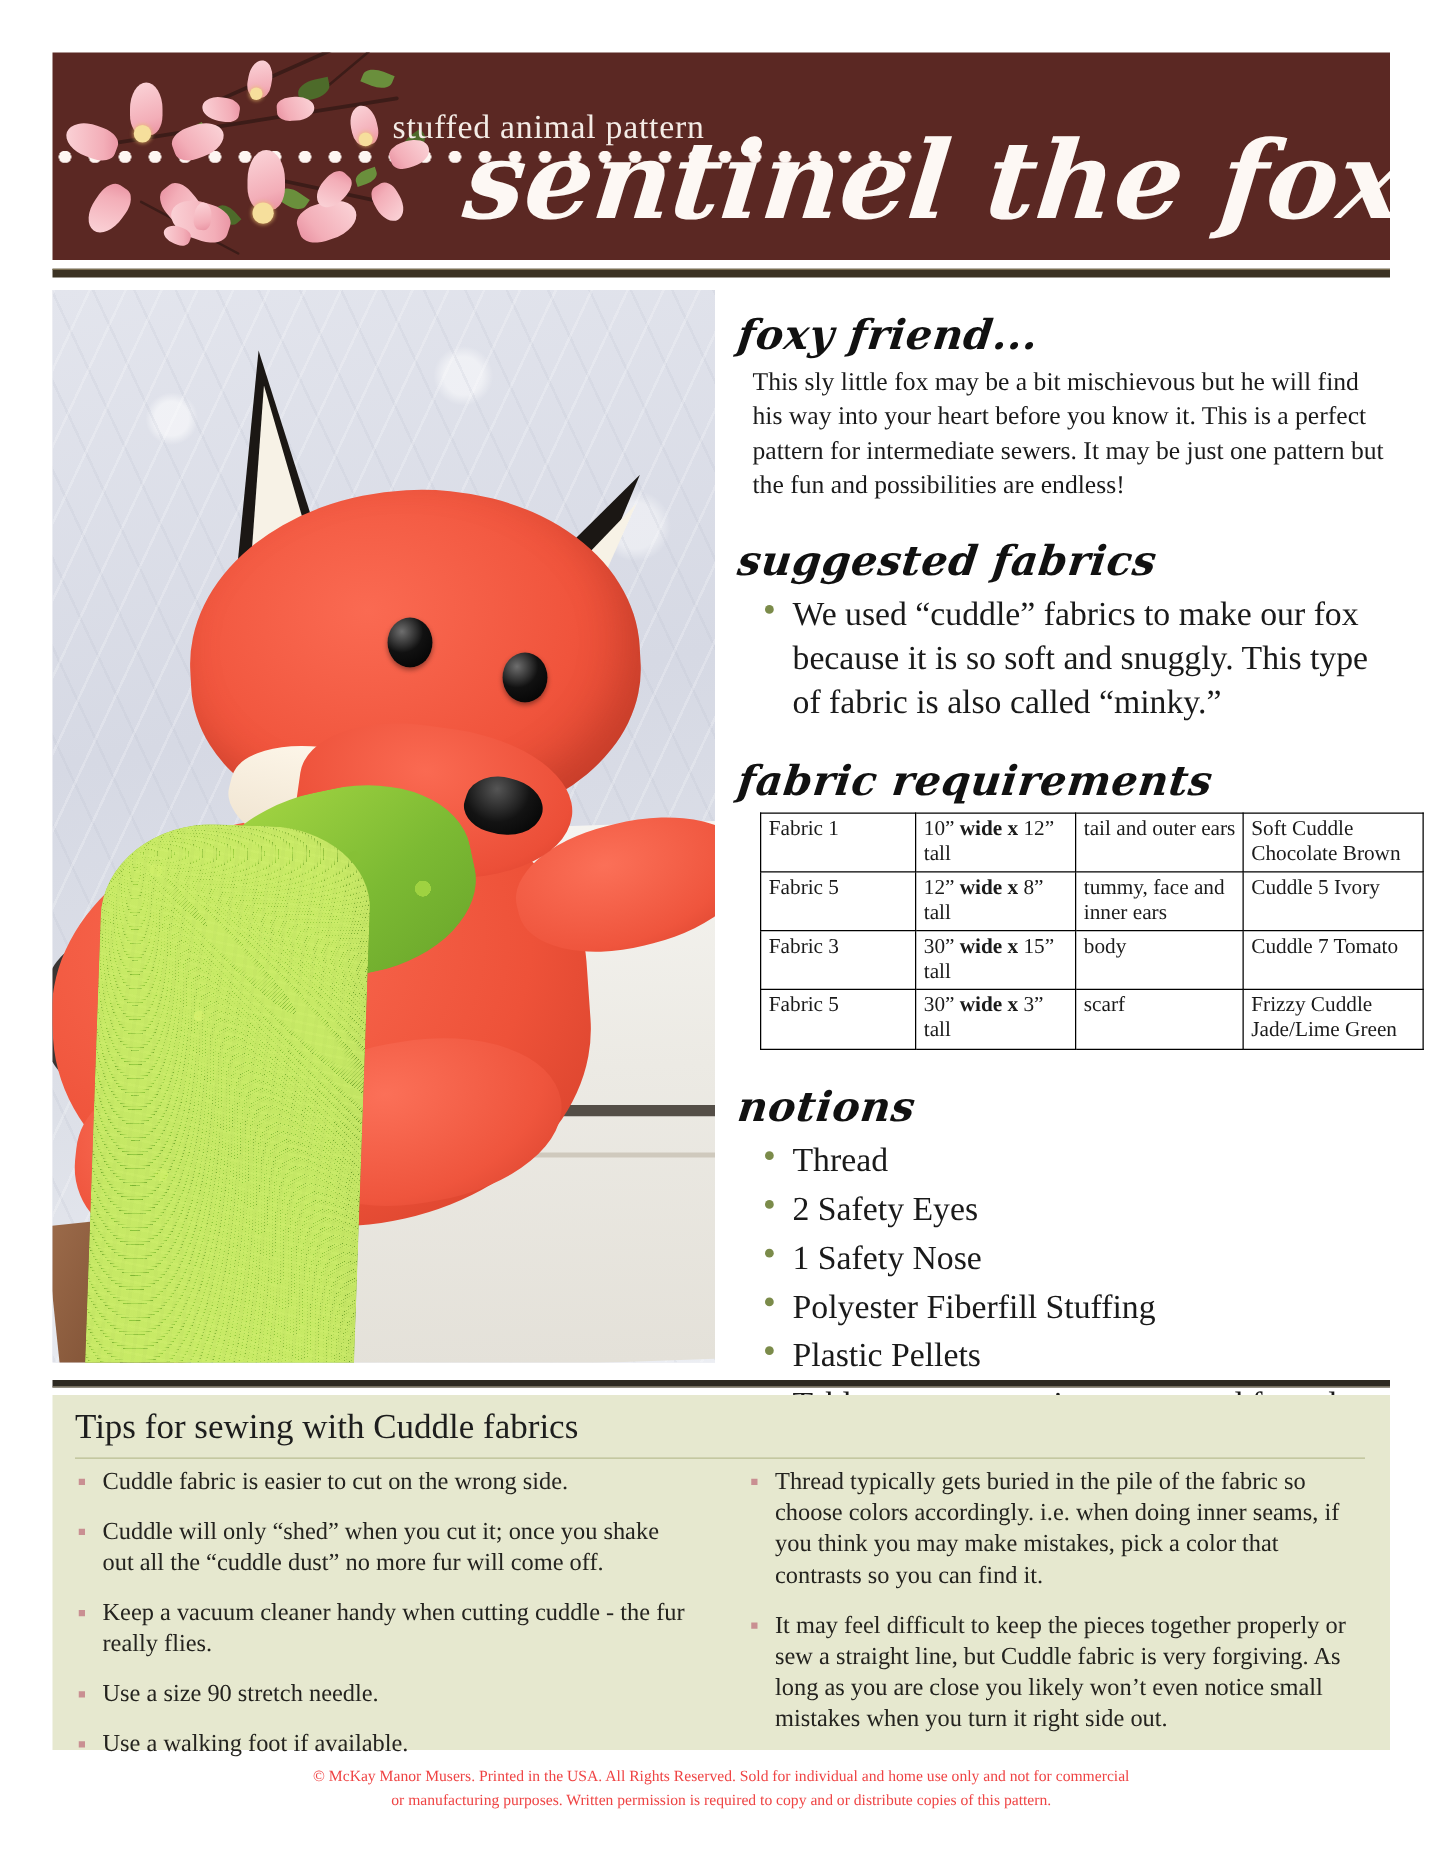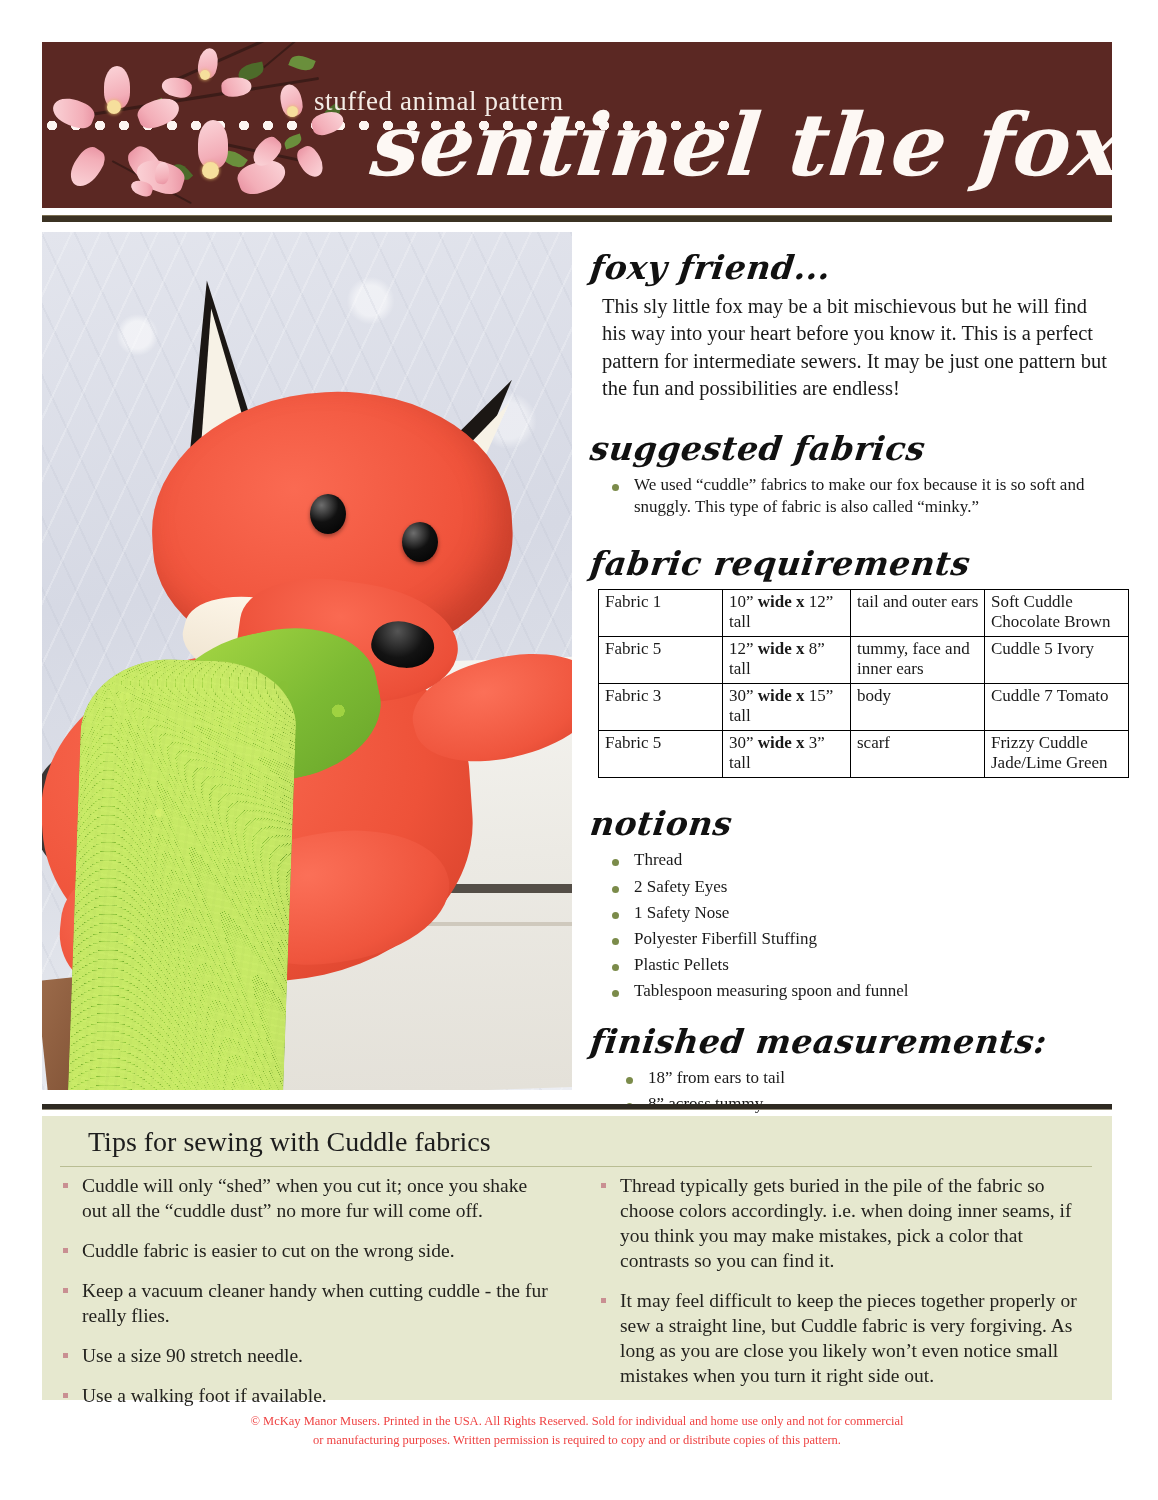--- a/index.html
+++ b/index.html
@@ -361,41 +361,41 @@
     padding-left: 14px;
   }
   ul.plain {
     list-style: none;
     margin: 2px 0 0 0;
     padding: 0 0 0 14px;
   }
   ul.plain li {
     position: relative;
     padding-left: 32px;
-    font-size: 17px;
+    font-size: 27px;
     line-height: 1.3;
     margin-bottom: 4px;
   }
   ul.plain li::before {
     content: "";
     position: absolute;
     left: 10px;
     top: 10px;
     width: 7px;
     height: 7px;
     border-radius: 50%;
     background: #7b8b4a;
   }
   .sec { margin-top: 26px; }
   .sec.tight { margin-top: 20px; }
 
   
   table.fabric {
     border-collapse: collapse;
-    margin: 6px 0 0 10px;
+    margin: 6px 0 0 20px;
     width: 482px;
     table-layout: fixed;
   }
   table.fabric td {
     border: 1.4px solid #000;
     padding: 2px 5px 4px 6px;
     font-size: 17px;
     line-height: 1.18;
     vertical-align: top;
     height: 38px;
@@ -425,21 +425,20 @@
     height: 284px;
     background: #e6e8cf;
   }
   .tips-title {
     position: absolute;
     left: 18px;
     top: 10px;
     font-size: 28px;
     color: #1d1d1d;
     white-space: nowrap;
-    margin-left: 28px;
   }
   .tips-underline {
     position: absolute;
     left: 18px;
     top: 50px;
     width: 1032px;
     height: 1px;
     background: #b9bd93;
   }
   .tips-cols {
@@ -644,22 +643,22 @@
 
 </div>
 
 <div class="tips-rule"></div>
 <div class="tips">
   <div class="tips-title">Tips for sewing with Cuddle fabrics</div>
   <div class="tips-underline"></div>
   <div class="tips-cols">
     <div class="tips-col">
       <ul class="tips-list">
+        <li>Cuddle fabric is easier to cut on the wrong side.</li>
         <li>Cuddle will only “shed” when you cut it; once you shake out all the “cuddle dust” no more fur will come off.</li>
-        <li>Cuddle fabric is easier to cut on the wrong side.</li>
         <li>Keep a vacuum cleaner handy when cutting cuddle - the fur really flies.</li>
         <li>Use a size 90 stretch needle.</li>
         <li>Use a walking foot if available.</li>
       </ul>
     </div>
     <div class="tips-col">
       <ul class="tips-list">
         <li>Thread typically gets buried in the pile of the fabric so choose colors accordingly. i.e. when doing inner seams, if you think you may make mistakes, pick a color that contrasts so you can find it.</li>
         <li>It may feel difficult to keep the pieces together properly or sew a straight line, but Cuddle fabric is very forgiving. As long as you are close you likely won’t even notice small mistakes when you turn it right side out.</li>
       </ul>

